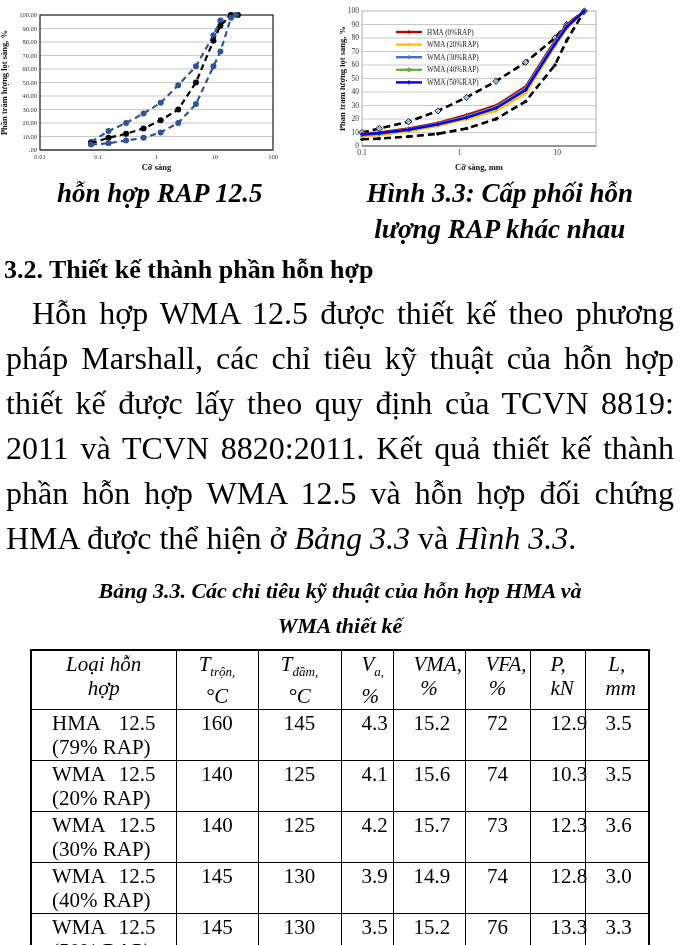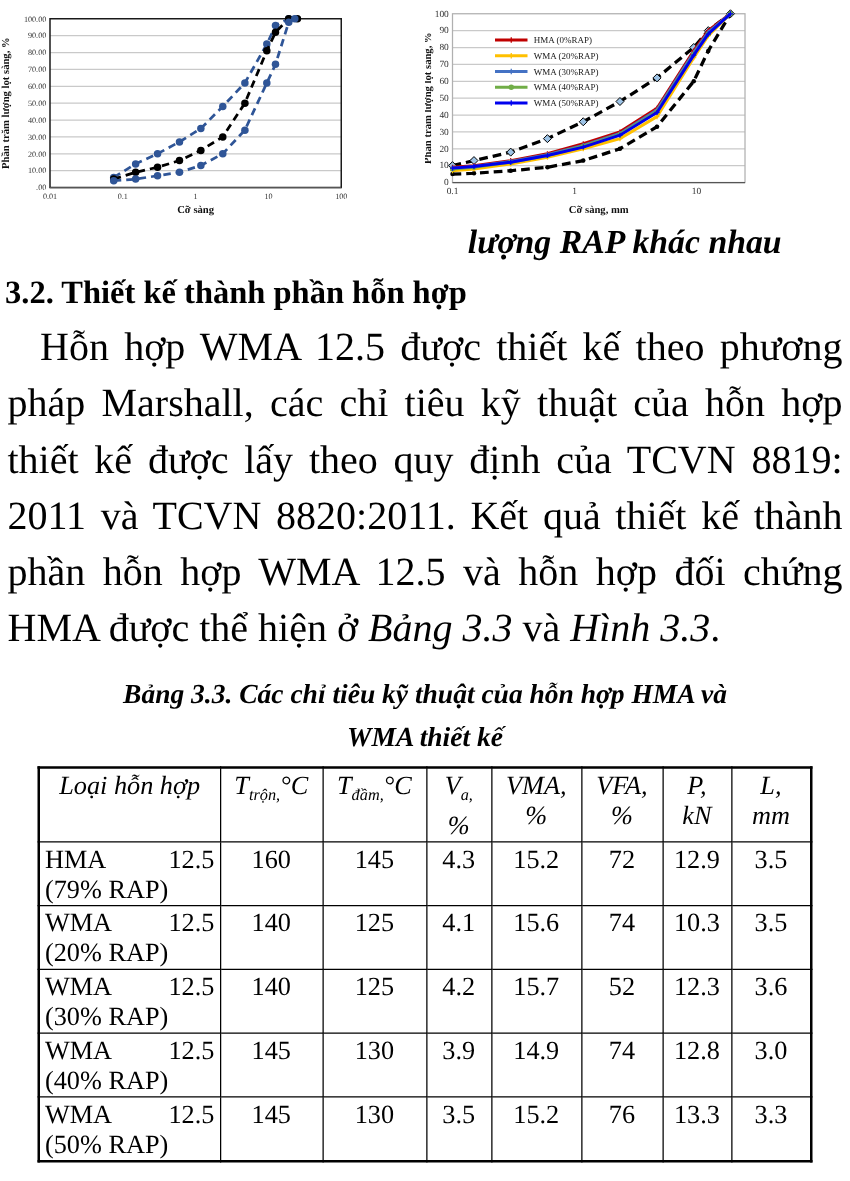--- a/index.html
+++ b/index.html
@@ -26,21 +26,21 @@
   .body-paragraph .it{font-style:italic;}
   .table-caption{
     font-weight:bold;font-style:italic;font-size:22px;line-height:35px;
     text-align:center;margin-top:12px;
   }
   table.spec-table{
     border-collapse:collapse;margin:6px 0 0 30px;width:618px;
     table-layout:fixed;font-size:21px;
   }
   table.spec-table th, table.spec-table td{
-    border:1.5px solid #000;vertical-align:top;padding:1px 4px;
+    border:1.5px solid #000;vertical-align:top;padding:1px 20px;
     line-height:24px;
   }
   table.spec-table{border:2px solid #000;}
   th.hcell{font-weight:normal;font-style:italic;text-align:center;height:50px;}
   th.hcell sub{font-size:0.62em;}
   td.vcell{text-align:center;height:48px;}
   td.namecell{text-align:left;padding:1px 6px;}
   .nameline1{display:flex;justify-content:space-between;}
   svg text{font-family:"Liberation Serif", serif;}
 </style>
@@ -276,22 +276,24 @@
         <text x="87" y="69.3" font-size="7.2" fill="#222">WMA (40%RAP)</text>
         <line x1="56" y1="79.4" x2="82" y2="79.4" stroke="#0000ee" stroke-width="2.4"></line>
         <line x1="66.8" y1="79.4" x2="71.2" y2="79.4" stroke="#0000ee" stroke-width="1"></line>
         <line x1="69" y1="77.2" x2="69" y2="81.60000000000001" stroke="#0000ee" stroke-width="1"></line>
         <text x="87" y="81.9" font-size="7.2" fill="#222">WMA (50%RAP)</text>
       </svg></div>
 </div>
 
 <div class="captions-row">
   <div class="caption caption-left">
+    <div>hỗn hợp RAP 12.5</div>
   </div>
   <div class="caption caption-right">
+    <div>Hình 3.3: Cấp phối hỗn</div>
     <div>lượng RAP khác nhau</div>
   </div>
 </div>
 
 <h2 class="section-heading">3.2. Thiết kế thành phần hỗn hợp</h2>
 
 <p class="body-paragraph" id="body-paragraph"><span class="">Hỗn hợp WMA 12.5 được thiết kế theo phương pháp Marshall, các chỉ tiêu kỹ thuật của hỗn hợp thiết kế được lấy theo quy định của TCVN 8819: 2011 và TCVN 8820:2011. Kết quả thiết kế thành phần hỗn hợp WMA 12.5 và hỗn hợp đối chứng HMA được thể hiện ở </span><span class="it">Bảng 3.3</span><span class=""> và </span><span class="it">Hình 3.3</span><span class="">.</span></p>
 
 <div class="table-caption">
   <div>Bảng 3.3. Các chỉ tiêu kỹ thuật của hỗn hợp HMA và</div>
@@ -380,21 +382,21 @@
           <div class="nameline1">
             <span>WMA</span>
             <span>12.5</span>
           </div>
           <div>(30% RAP)</div>
         </td>
         <td class="vcell">140</td>
         <td class="vcell">125</td>
         <td class="vcell">4.2</td>
         <td class="vcell">15.7</td>
-        <td class="vcell">52</td>
+        <td class="vcell">73</td>
         <td class="vcell">12.3</td>
         <td class="vcell">3.6</td>
       </tr>
       <tr>
         <td class="namecell">
           <div class="nameline1">
             <span>WMA</span>
             <span>12.5</span>
           </div>
           <div>(40% RAP)</div>

